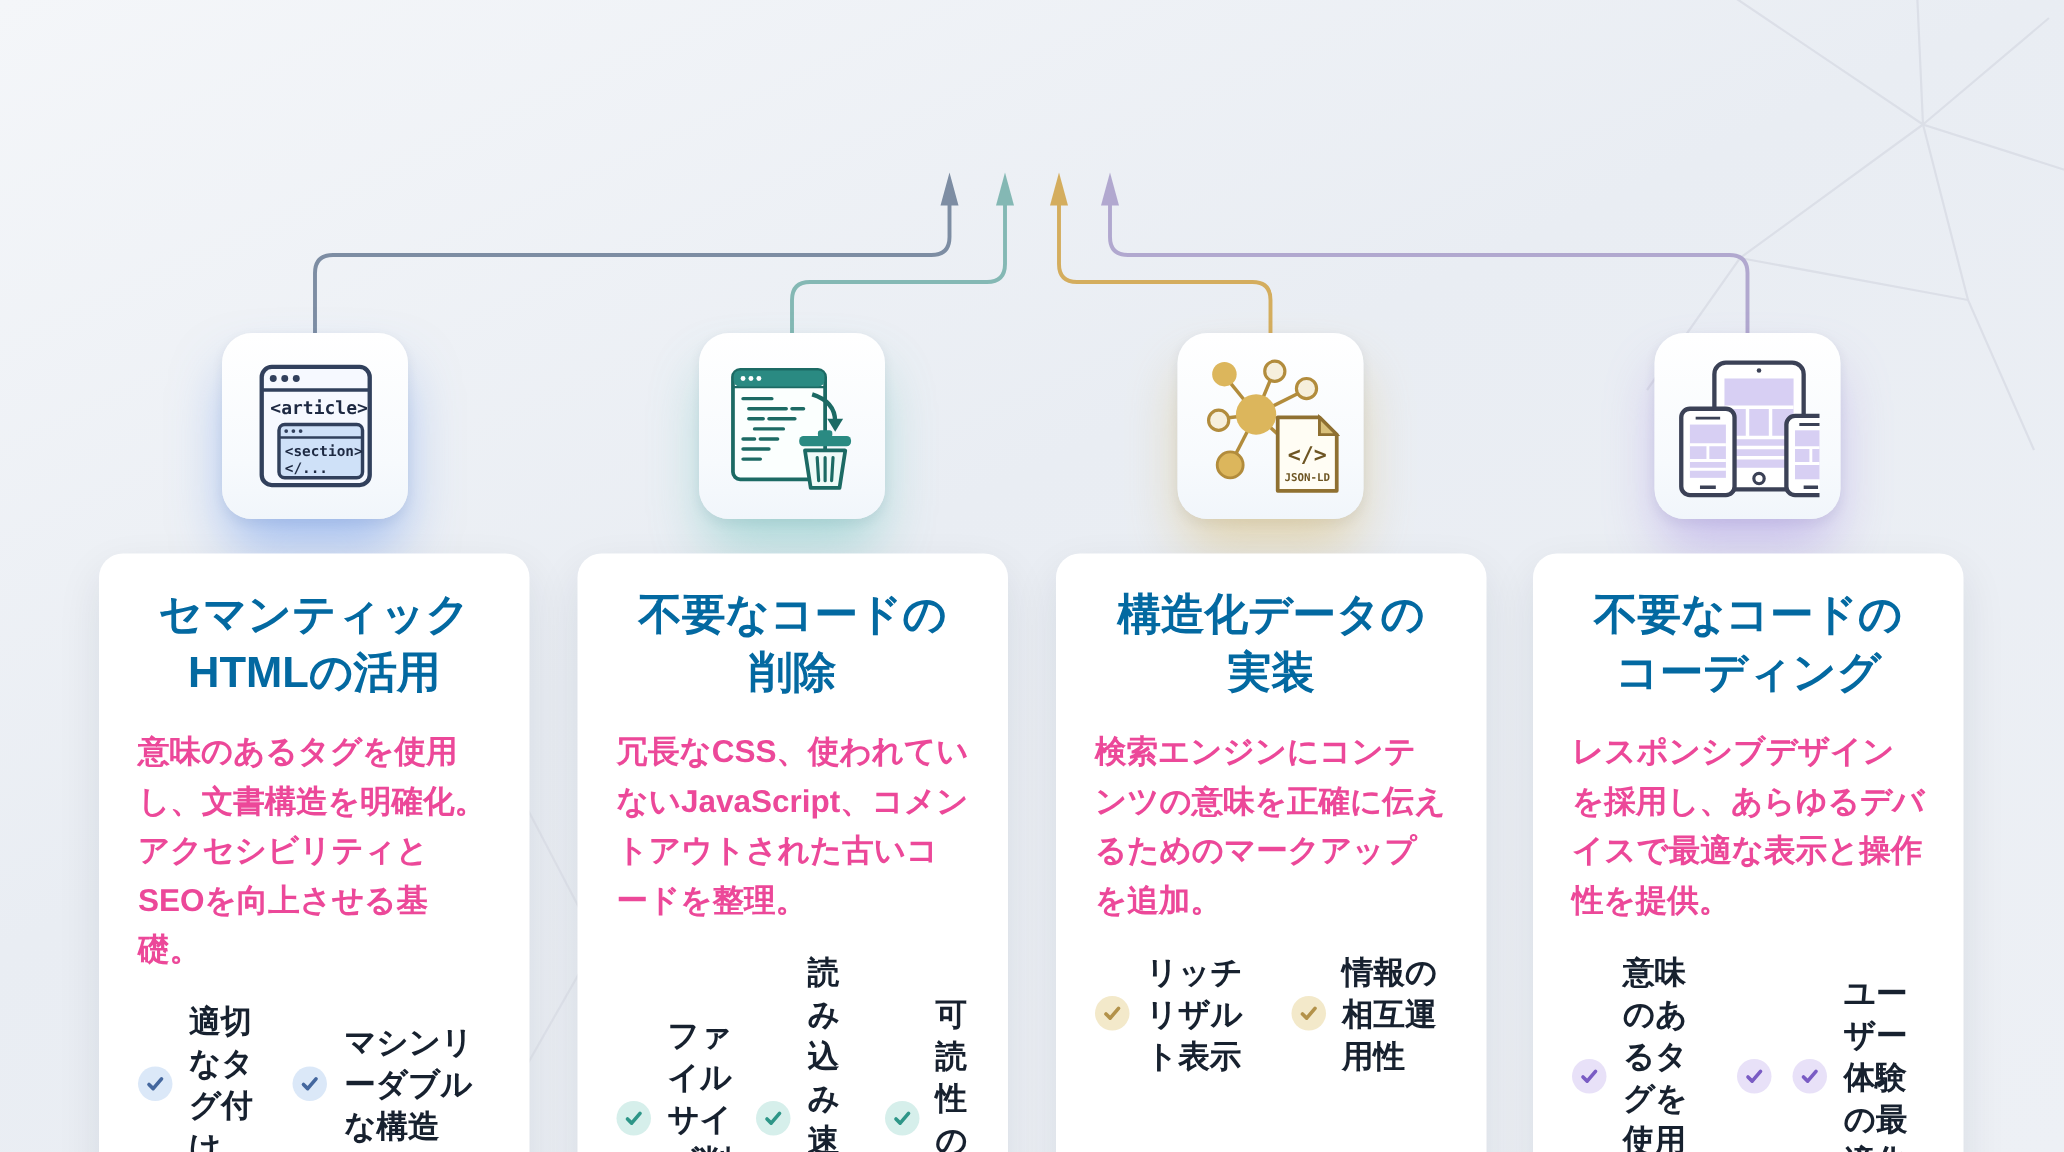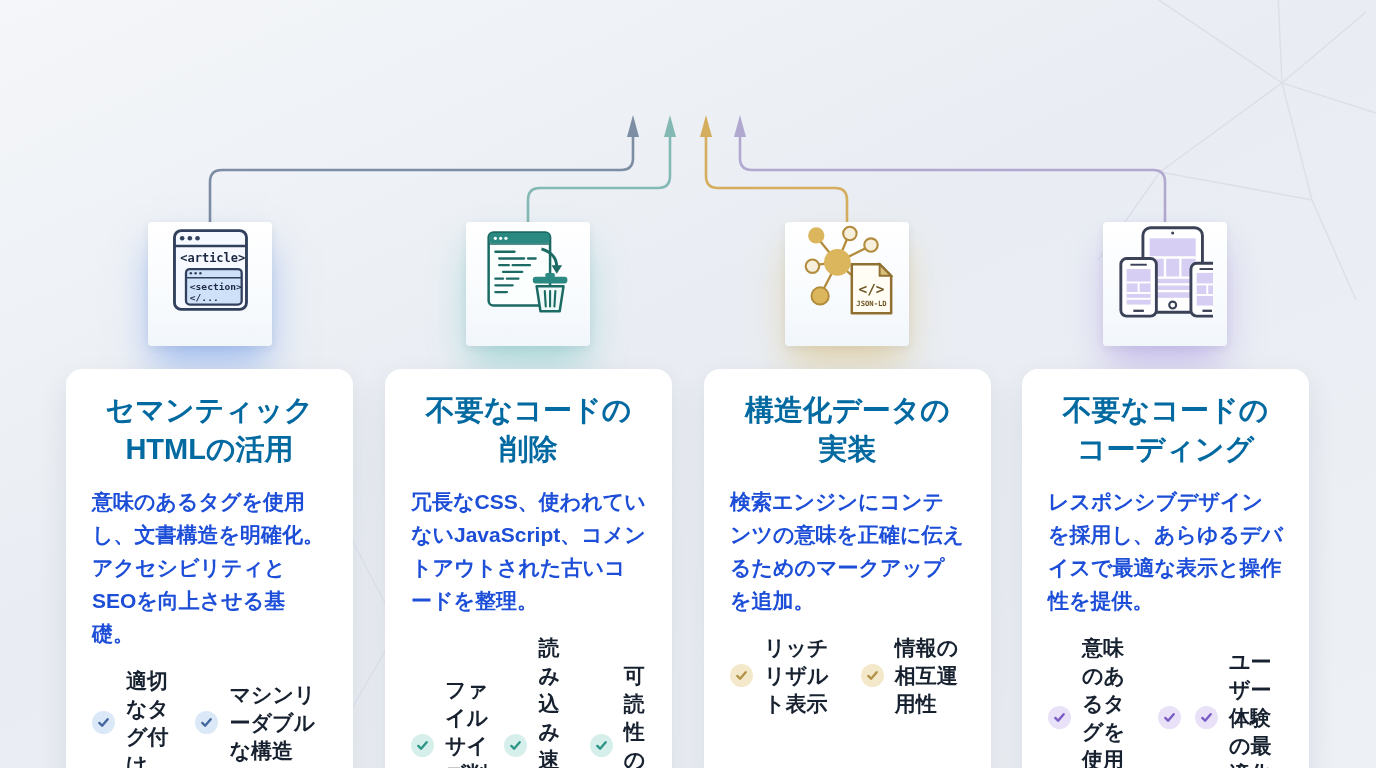--- a/index.html
+++ b/index.html
@@ -12,40 +12,40 @@
     position:relative;width:1376px;height:768px;
     background:linear-gradient(155deg,#f4f6f9 0%,#e9edf3 45%,#edf0f5 100%);
   }
   .layer{position:absolute;left:0;top:0;width:1376px;height:768px;}
   .page-title{
     position:absolute;left:0;top:24px;width:1376px;text-align:center;
     font-size:52px;font-weight:900;letter-spacing:1px;color:#1a2332;
   }
   
   .icon-box{
-    position:absolute;top:222px;width:124px;height:124px;border-radius:4px;
+    position:absolute;top:222px;width:124px;height:124px;border-radius:20px;
     background:linear-gradient(180deg,#ffffff 0%,#f7fafd 70%,#f1f6fb 100%);
-    display:flex;align-items:flex-start;justify-content:center;
+    display:flex;align-items:center;justify-content:center;
   }
   .ib1{left:148px;box-shadow:0 22px 36px -4px rgba(88,140,235,.50),0 3px 8px rgba(30,41,59,.08);}
   .ib2{left:466px;box-shadow:0 22px 36px -4px rgba(78,187,176,.42),0 3px 8px rgba(30,41,59,.08);}
   .ib3{left:785px;box-shadow:0 22px 36px -4px rgba(216,181,96,.48),0 3px 8px rgba(30,41,59,.08);}
   .ib4{left:1103px;box-shadow:0 22px 36px -4px rgba(157,131,226,.46),0 3px 8px rgba(30,41,59,.08);}
   
   .card{
     position:absolute;top:369px;width:287px;height:430px;box-sizing:border-box;
     background:#ffffff;border-radius:16px;padding:22px 26px;
     box-shadow:0 12px 30px rgba(25,35,55,.09);
   }
   .pc1{left:66px}.pc2{left:385px}.pc3{left:704px}.pc4{left:1022px}
   .card-heading{
     margin:0;text-align:center;font-size:29px;line-height:1.34;font-weight:800;color:#0369a1;
   }
   .card-desc{
-    margin-top:17px;font-size:21px;line-height:1.57;font-weight:700;color:#1d4ed8;
+    margin-top:17px;font-size:21px;line-height:1.57;font-weight:700;color:#ec4899;
     overflow-wrap:break-word;
   }
   .bullets{margin-top:16px;display:flex;flex-direction:row;gap:14px;}
   .bullet{display:flex;align-items:center;gap:11px;font-size:21px;font-weight:700;color:#17212f;}
   .chk{width:23px;height:23px;border-radius:50%;flex:0 0 23px;display:flex;align-items:center;justify-content:center;}
   .col1 .chk{background:#dbe8f8}.col1 .chk polyline{stroke:#44679e}
   .col2 .chk{background:#d6efeb}.col2 .chk polyline{stroke:#2e9688}
   .col3 .chk{background:#f3e9ca}.col3 .chk polyline{stroke:#b3924a}
   .col4 .chk{background:#e8e1f8}.col4 .chk polyline{stroke:#7a5cc4}
   .chk svg{display:block}

